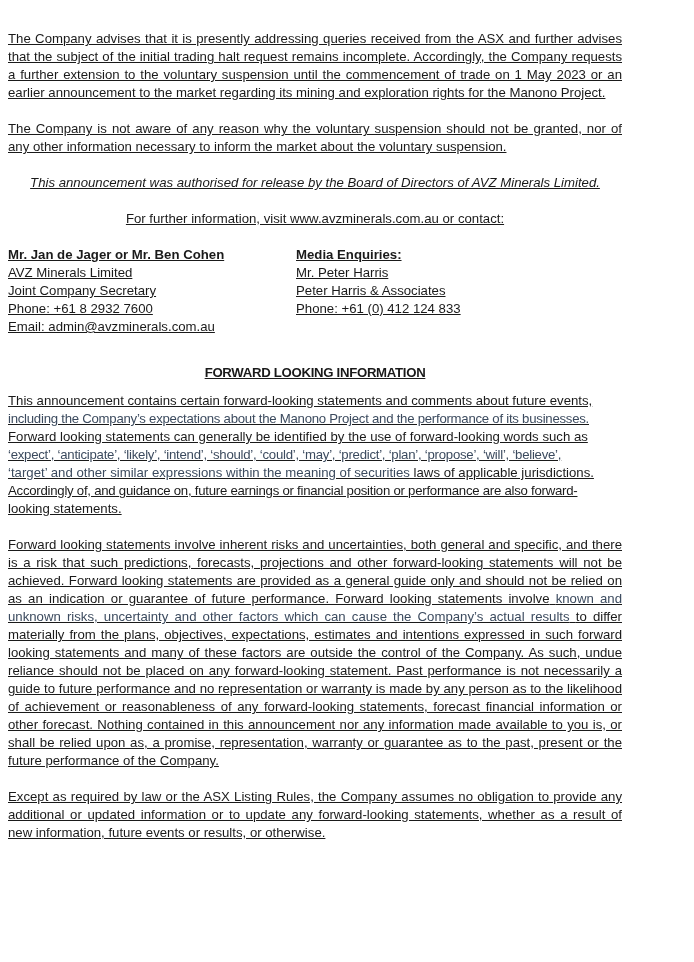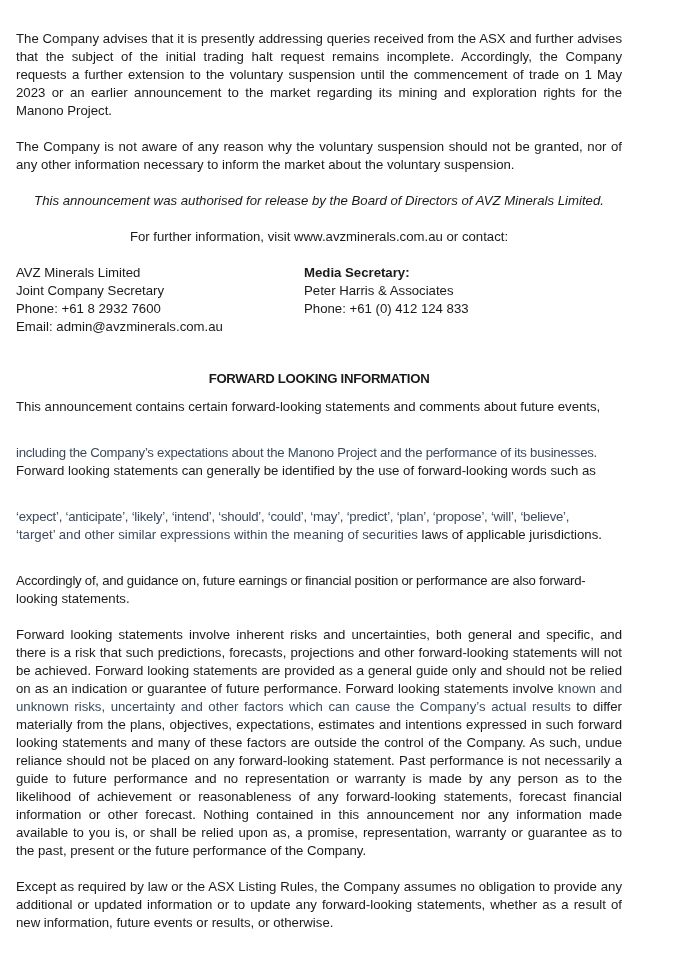--- a/index.html
+++ b/index.html
@@ -3,60 +3,62 @@
   <meta charset="utf-8">
   <style>
     html, body { margin: 0; padding: 0; background: #ffffff; }
     body {
       width: 694px; height: 962px; overflow: hidden;
       font-family: "Liberation Sans", sans-serif;
       color: #1a1a1a;
       font-size: 13.2px;
       line-height: 18px;
     }
-    .page { position: relative; padding: 30px 72px 0 16px; }
+    .page { position: relative; padding: 30px 72px 0 8px; text-decoration: underline; }
     p { margin: 0; text-align: justify; }
     .gap { height: 18px; }
     .italic { font-style: italic; }
     .bold { font-weight: bold; }
     .contacts { display: flex; }
     .contacts .col-left { width: 288px; }
     .contacts .col-right { flex: 1; }
     .line { display: block; white-space: nowrap; }
-    .heading { font-weight: bold; letter-spacing: -0.3px; margin-top: 12px; }
+    .heading { font-weight: bold; letter-spacing: -0.3px; margin-top: 6px; }
     .blue { color: #3b4a5e; }
     .nojust { text-align: center; }
-    .tight { letter-spacing: -0.25px; margin-top: 28px; }
+    .tight { letter-spacing: -0.25px; }
   </style>
 </head>
 <body>
 
 <div class="page">
 
   <p>The Company advises that it is presently addressing queries received from the ASX and further advises that the subject of the initial trading halt request remains incomplete. Accordingly, the Company requests a further extension to the voluntary suspension until the commencement of trade on 1 May 2023 or an earlier announcement to the market regarding its mining and exploration rights for the Manono Project.</p>
   <div class="gap"></div>
 
   <p>The Company is not aware of any reason why the voluntary suspension should not be granted, nor of any other information necessary to inform the market about the voluntary suspension.</p>
   <div class="gap"></div>
 
   <p class="italic nojust">This announcement was authorised for release by the Board of Directors of AVZ Minerals Limited.</p>
   <div class="gap"></div>
 
   <p class="nojust">For further information, visit www.avzminerals.com.au or contact:</p>
   <div class="gap"></div>
 
   <div class="contacts">
     <div class="col-left">
+      <span class="line bold">Mr. Jan de Jager or Mr. Ben Cohen</span>
       <span class="line">AVZ Minerals Limited</span>
       <span class="line">Joint Company Secretary</span>
       <span class="line">Phone: +61 8 2932 7600</span>
       <span class="line">Email: admin@avzminerals.com.au</span>
     </div>
     <div class="col-right">
-      <span class="line bold">Media Secretary:</span>
+      <span class="line bold">Media Enquiries:</span>
+      <span class="line">Mr. Peter Harris</span>
       <span class="line">Peter Harris &amp; Associates</span>
       <span class="line">Phone: +61 (0) 412 124 833</span>
     </div>
   </div>
   <div class="gap" style="height:22px"></div>
 
   <p class="heading nojust">FORWARD LOOKING INFORMATION</p>
   <div style="height:10px"></div>
 
   <div>

